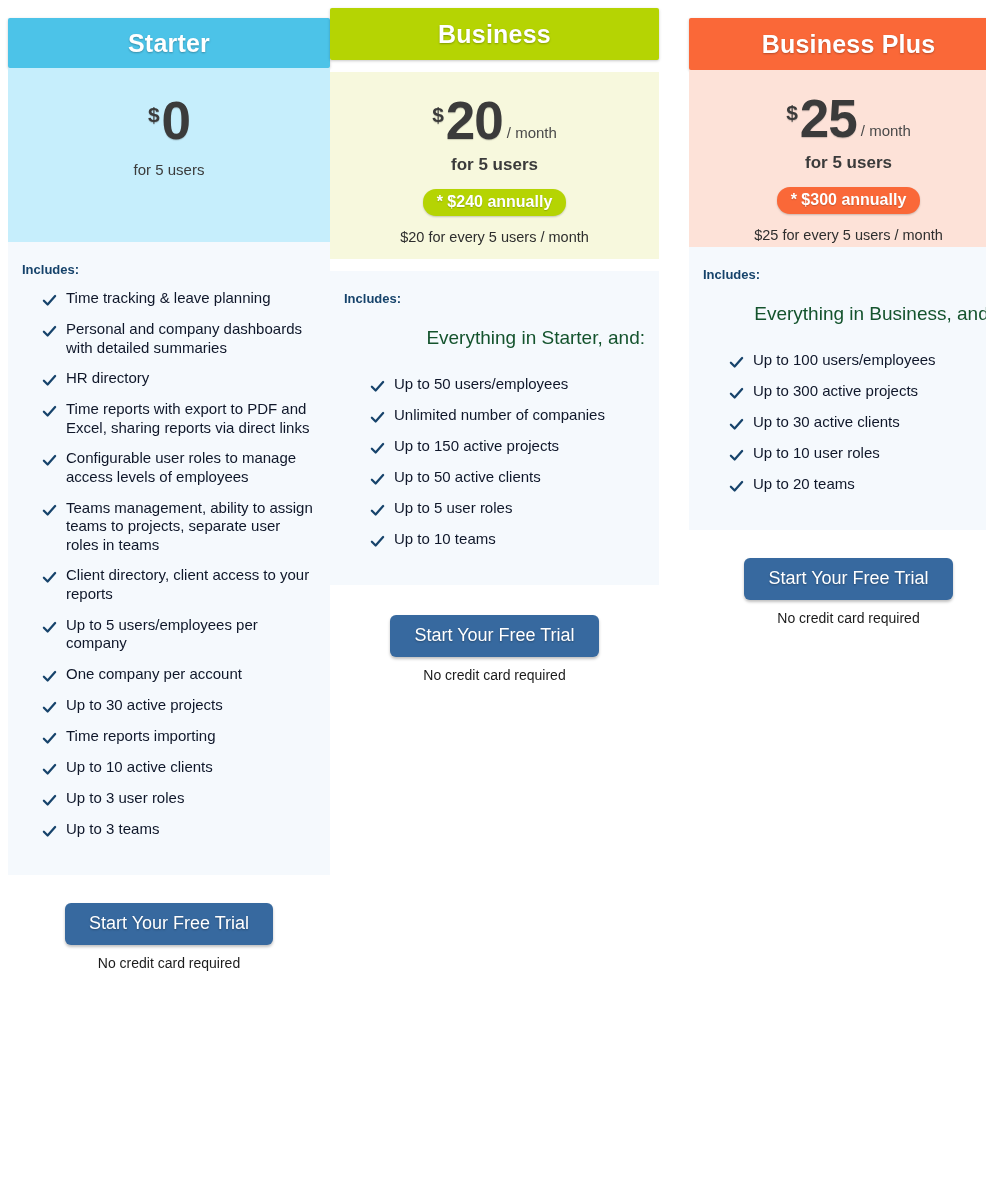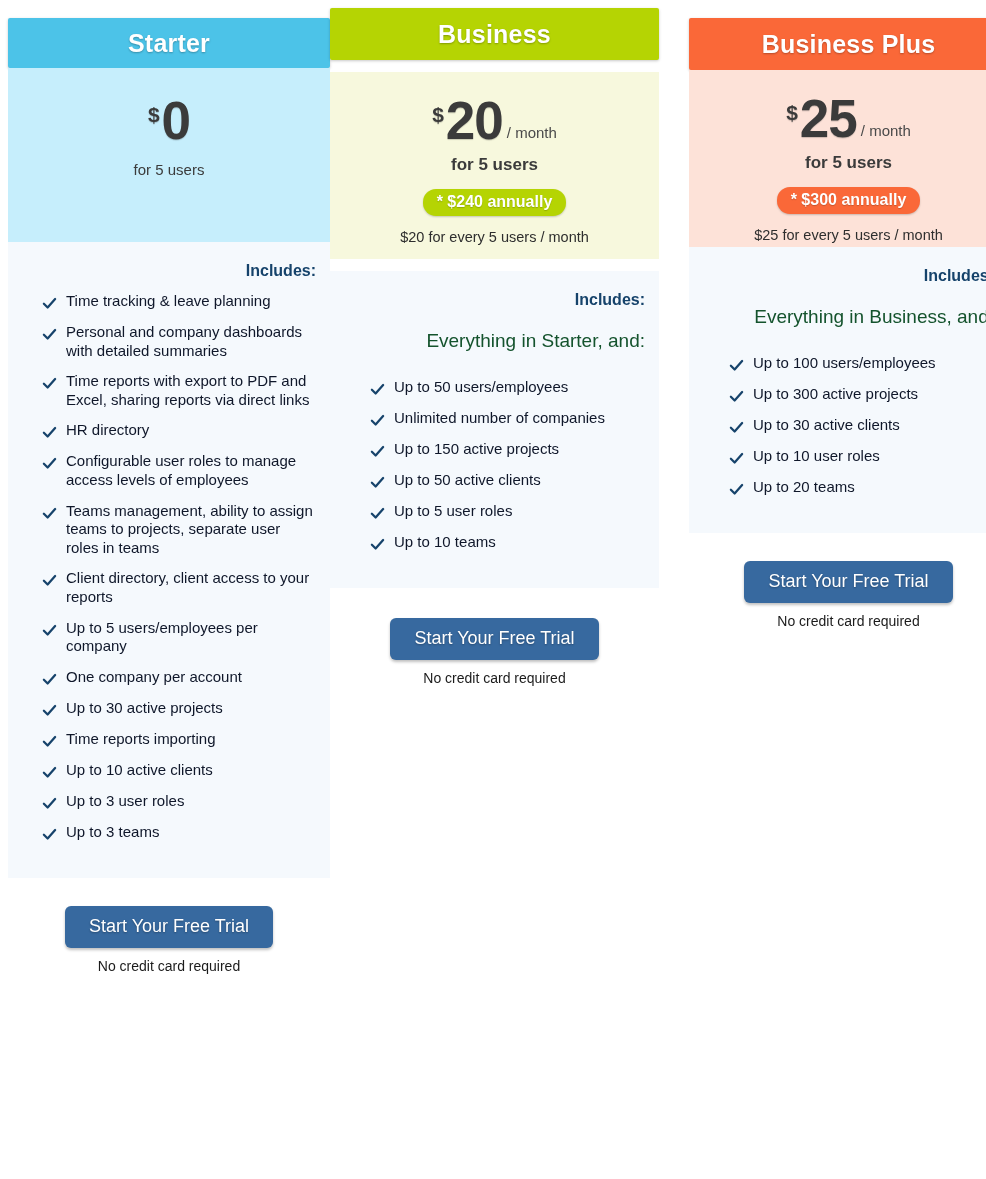--- a/index.html
+++ b/index.html
@@ -135,23 +135,23 @@
   .features {
     background: #f5f9fd;
     padding: 16px 14px 24px 14px;
     flex: 1;
   }
   .starter .features       { height: 812px; }
   .business .features      { height: 811px; }
   .business-plus .features { height: 819px; }
 
   .includes-title {
-    text-align: right;
+    text-align: left;
     color: #16436b;
-    font-size: 16px;
+    font-size: 13px;
     font-weight: bold;
     margin-top: 4px;
   }
   .everything-in {
     text-align: right;
     color: #14532d;
     font-size: 19px;
     margin-top: 21px;
   }
 
@@ -245,29 +245,29 @@
               </svg>
             </span>
           <span class="feature-text">Personal and company dashboards with detailed summaries</span>
         </li>
         <li class="feature-item">
           <span class="check-icon">
               <svg width="15" height="15" viewBox="0 0 16 16">
                 <path d="M2 8.3 L6 12.2 L14 3.2" stroke="#16436b" stroke-width="2.4" fill="none" stroke-linecap="round" stroke-linejoin="round"></path>
               </svg>
             </span>
+          <span class="feature-text">HR directory</span>
+        </li>
+        <li class="feature-item">
+          <span class="check-icon">
+              <svg width="15" height="15" viewBox="0 0 16 16">
+                <path d="M2 8.3 L6 12.2 L14 3.2" stroke="#16436b" stroke-width="2.4" fill="none" stroke-linecap="round" stroke-linejoin="round"></path>
+              </svg>
+            </span>
           <span class="feature-text">Time reports with export to PDF and Excel, sharing reports via direct links</span>
-        </li>
-        <li class="feature-item">
-          <span class="check-icon">
-              <svg width="15" height="15" viewBox="0 0 16 16">
-                <path d="M2 8.3 L6 12.2 L14 3.2" stroke="#16436b" stroke-width="2.4" fill="none" stroke-linecap="round" stroke-linejoin="round"></path>
-              </svg>
-            </span>
-          <span class="feature-text">HR directory</span>
         </li>
         <li class="feature-item">
           <span class="check-icon">
               <svg width="15" height="15" viewBox="0 0 16 16">
                 <path d="M2 8.3 L6 12.2 L14 3.2" stroke="#16436b" stroke-width="2.4" fill="none" stroke-linecap="round" stroke-linejoin="round"></path>
               </svg>
             </span>
           <span class="feature-text">Configurable user roles to manage access levels of employees</span>
         </li>
         <li class="feature-item">

